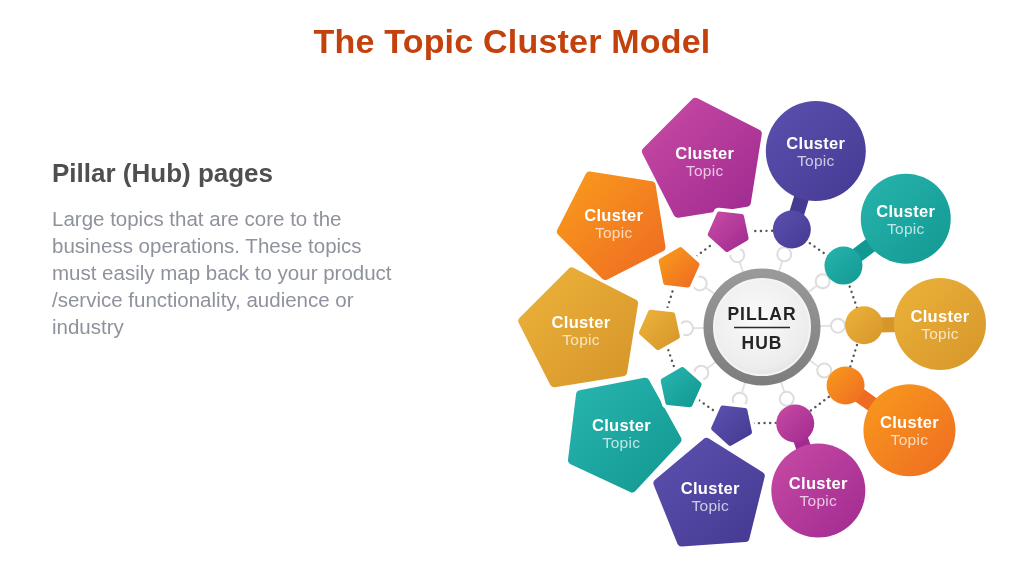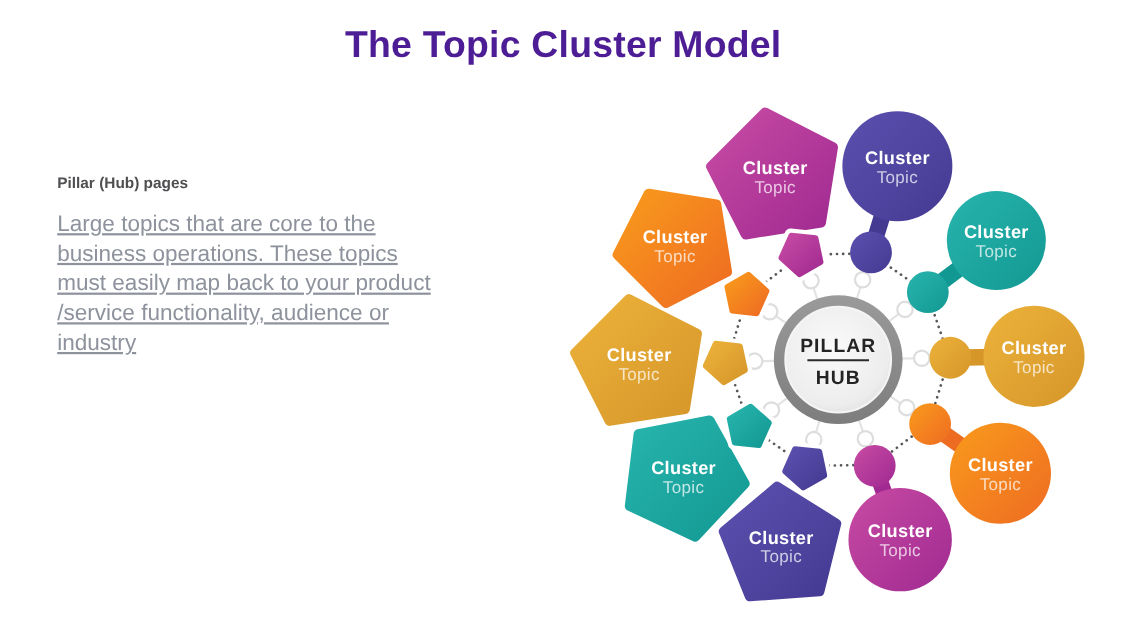--- a/index.html
+++ b/index.html
@@ -11,41 +11,40 @@
     font-family: "Liberation Sans", sans-serif;
   }
   .title {
     position: absolute;
     top: 22px; left: 0;
     width: 100%;
     margin: 0;
     text-align: center;
     font-size: 34px;
     font-weight: bold;
-    color: #4c1d95;
+    color: #c2410c;
     letter-spacing: 0.2px;
   }
   .left-panel {
     position: absolute;
     left: 52px; top: 158px;
     width: 400px;
   }
   .left-panel h2 {
     margin: 0 0 7px 0;
-    font-size: 14px;
+    font-size: 26px;
     font-weight: bold;
     color: #4f4f52;
   }
   .left-panel p {
     margin: 16px 0 36px 0;
     font-size: 20.5px;
     line-height: 27px;
     color: #8d929c;
     white-space: pre-line;
-    text-decoration: underline;
   }
   #diagram {
     position: absolute;
     left: 512px; top: 87px;
   }
   #diagram text { font-family: "Liberation Sans", sans-serif; }
 </style>
 </head>
 <body>
 

